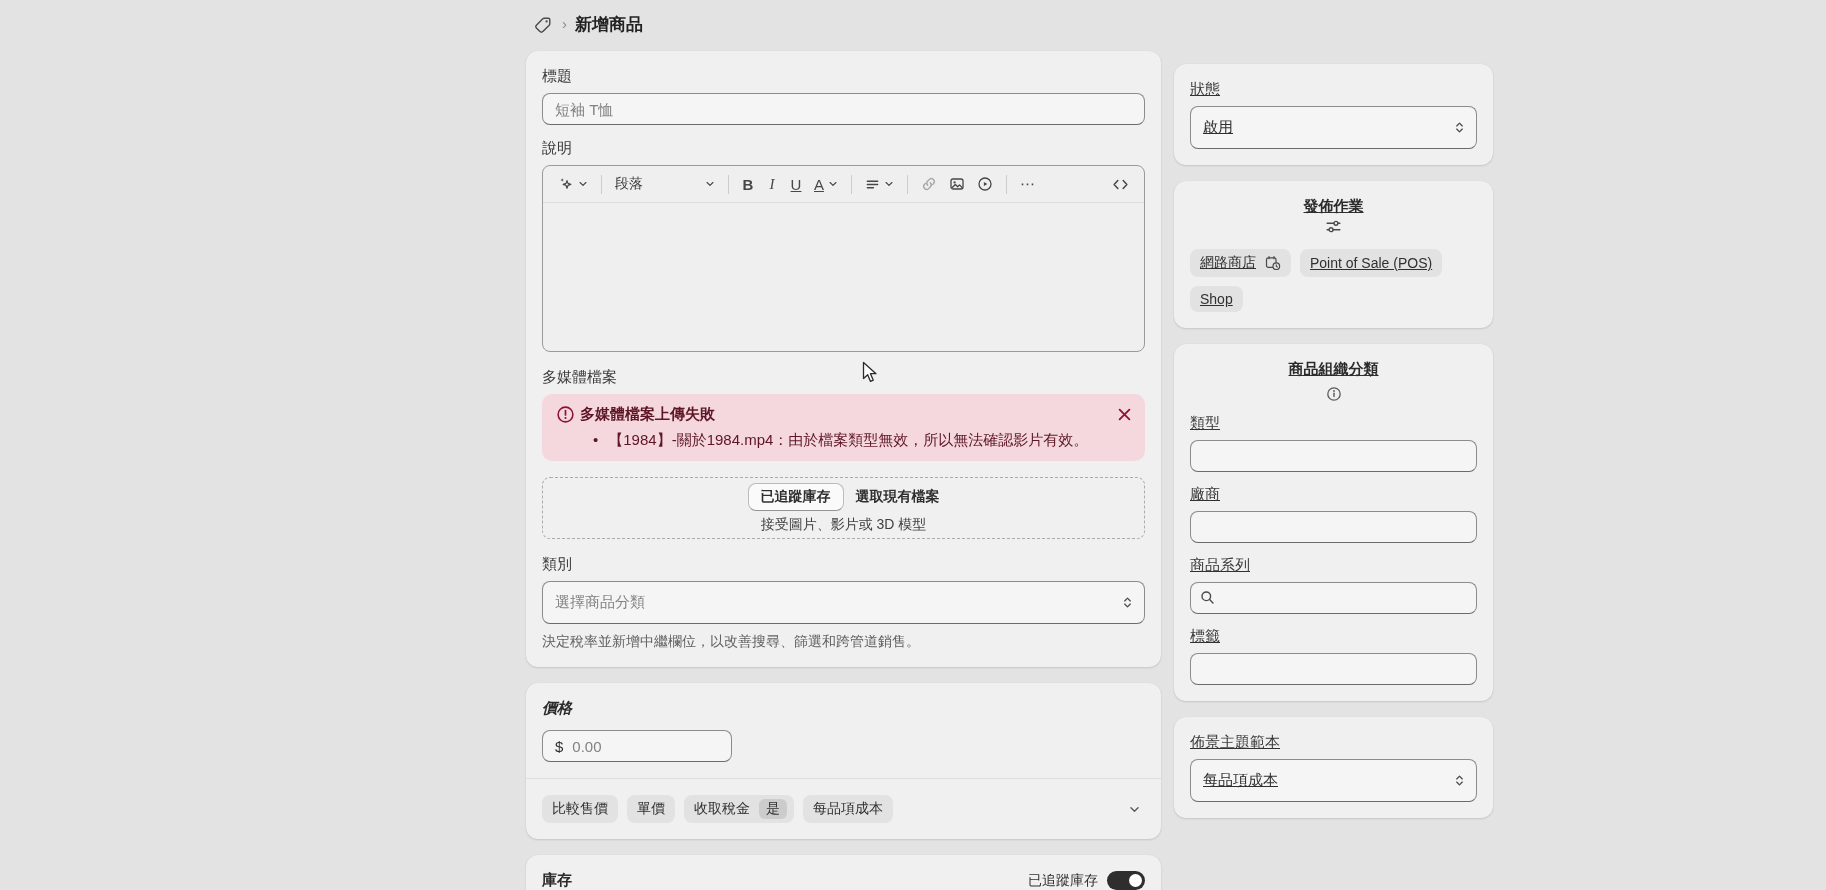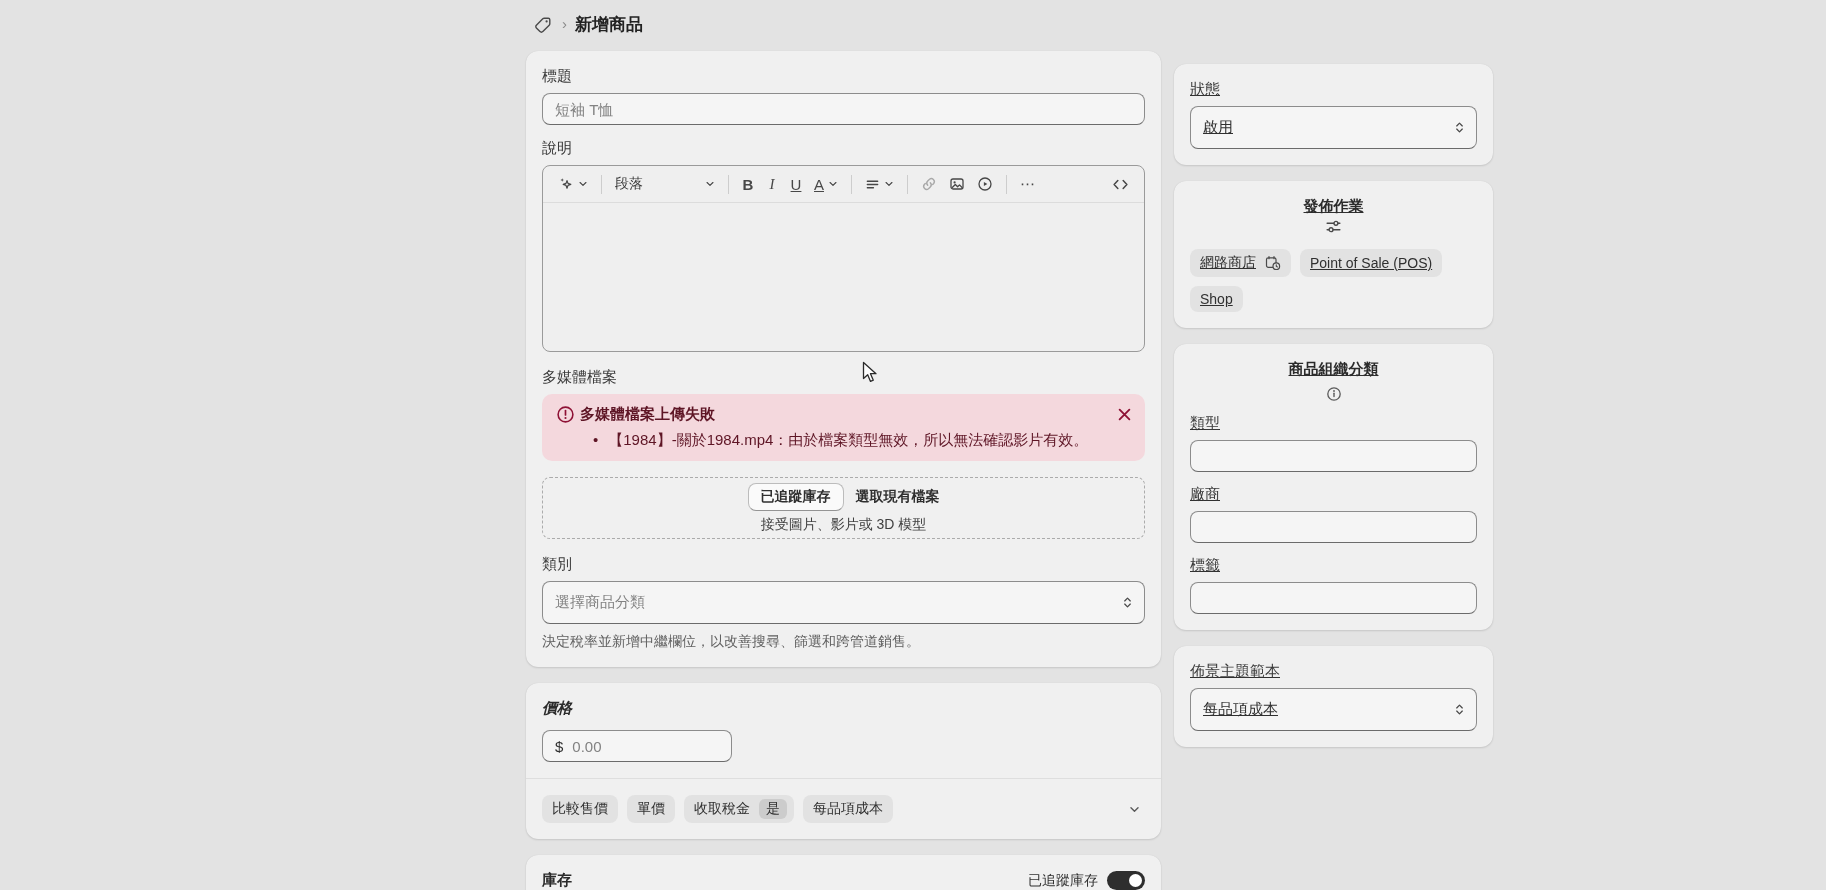--- a/index.html
+++ b/index.html
@@ -335,20 +335,32 @@
     </div>
     <div class="fgroup">
       <label class="field-label">類型</label>
       <input class="text-input" style="">
     </div>
     <div class="fgroup">
       <label class="field-label">廠商</label>
       <input class="text-input" style="">
     </div>
     <div class="fgroup">
+      <label class="field-label">商品系列</label>
+      <div class="input-with-icon">
+        <span class="lead-icon">
+          <svg width="15" height="15" viewBox="0 0 15 15" fill="none">
+            <circle cx="6.3" cy="6.3" r="4.3" stroke="#4a4a4a" stroke-width="1.4"></circle>
+            <path d="m9.6 9.6 3.4 3.4" stroke="#4a4a4a" stroke-width="1.4" stroke-linecap="round"></path>
+          </svg>
+        </span>
+        <input class="text-input" style="">
+      </div>
+    </div>
+    <div class="fgroup">
       <label class="field-label">標籤</label>
       <input class="text-input" style="">
     </div>
   </div>
 
   <div class="card">
     <label class="field-label">佈景主題範本</label>
     <div class="select-box">
       <span class="sel-value">每品項成本</span>
       <svg width="13" height="13" viewBox="0 0 14 14" fill="none">

